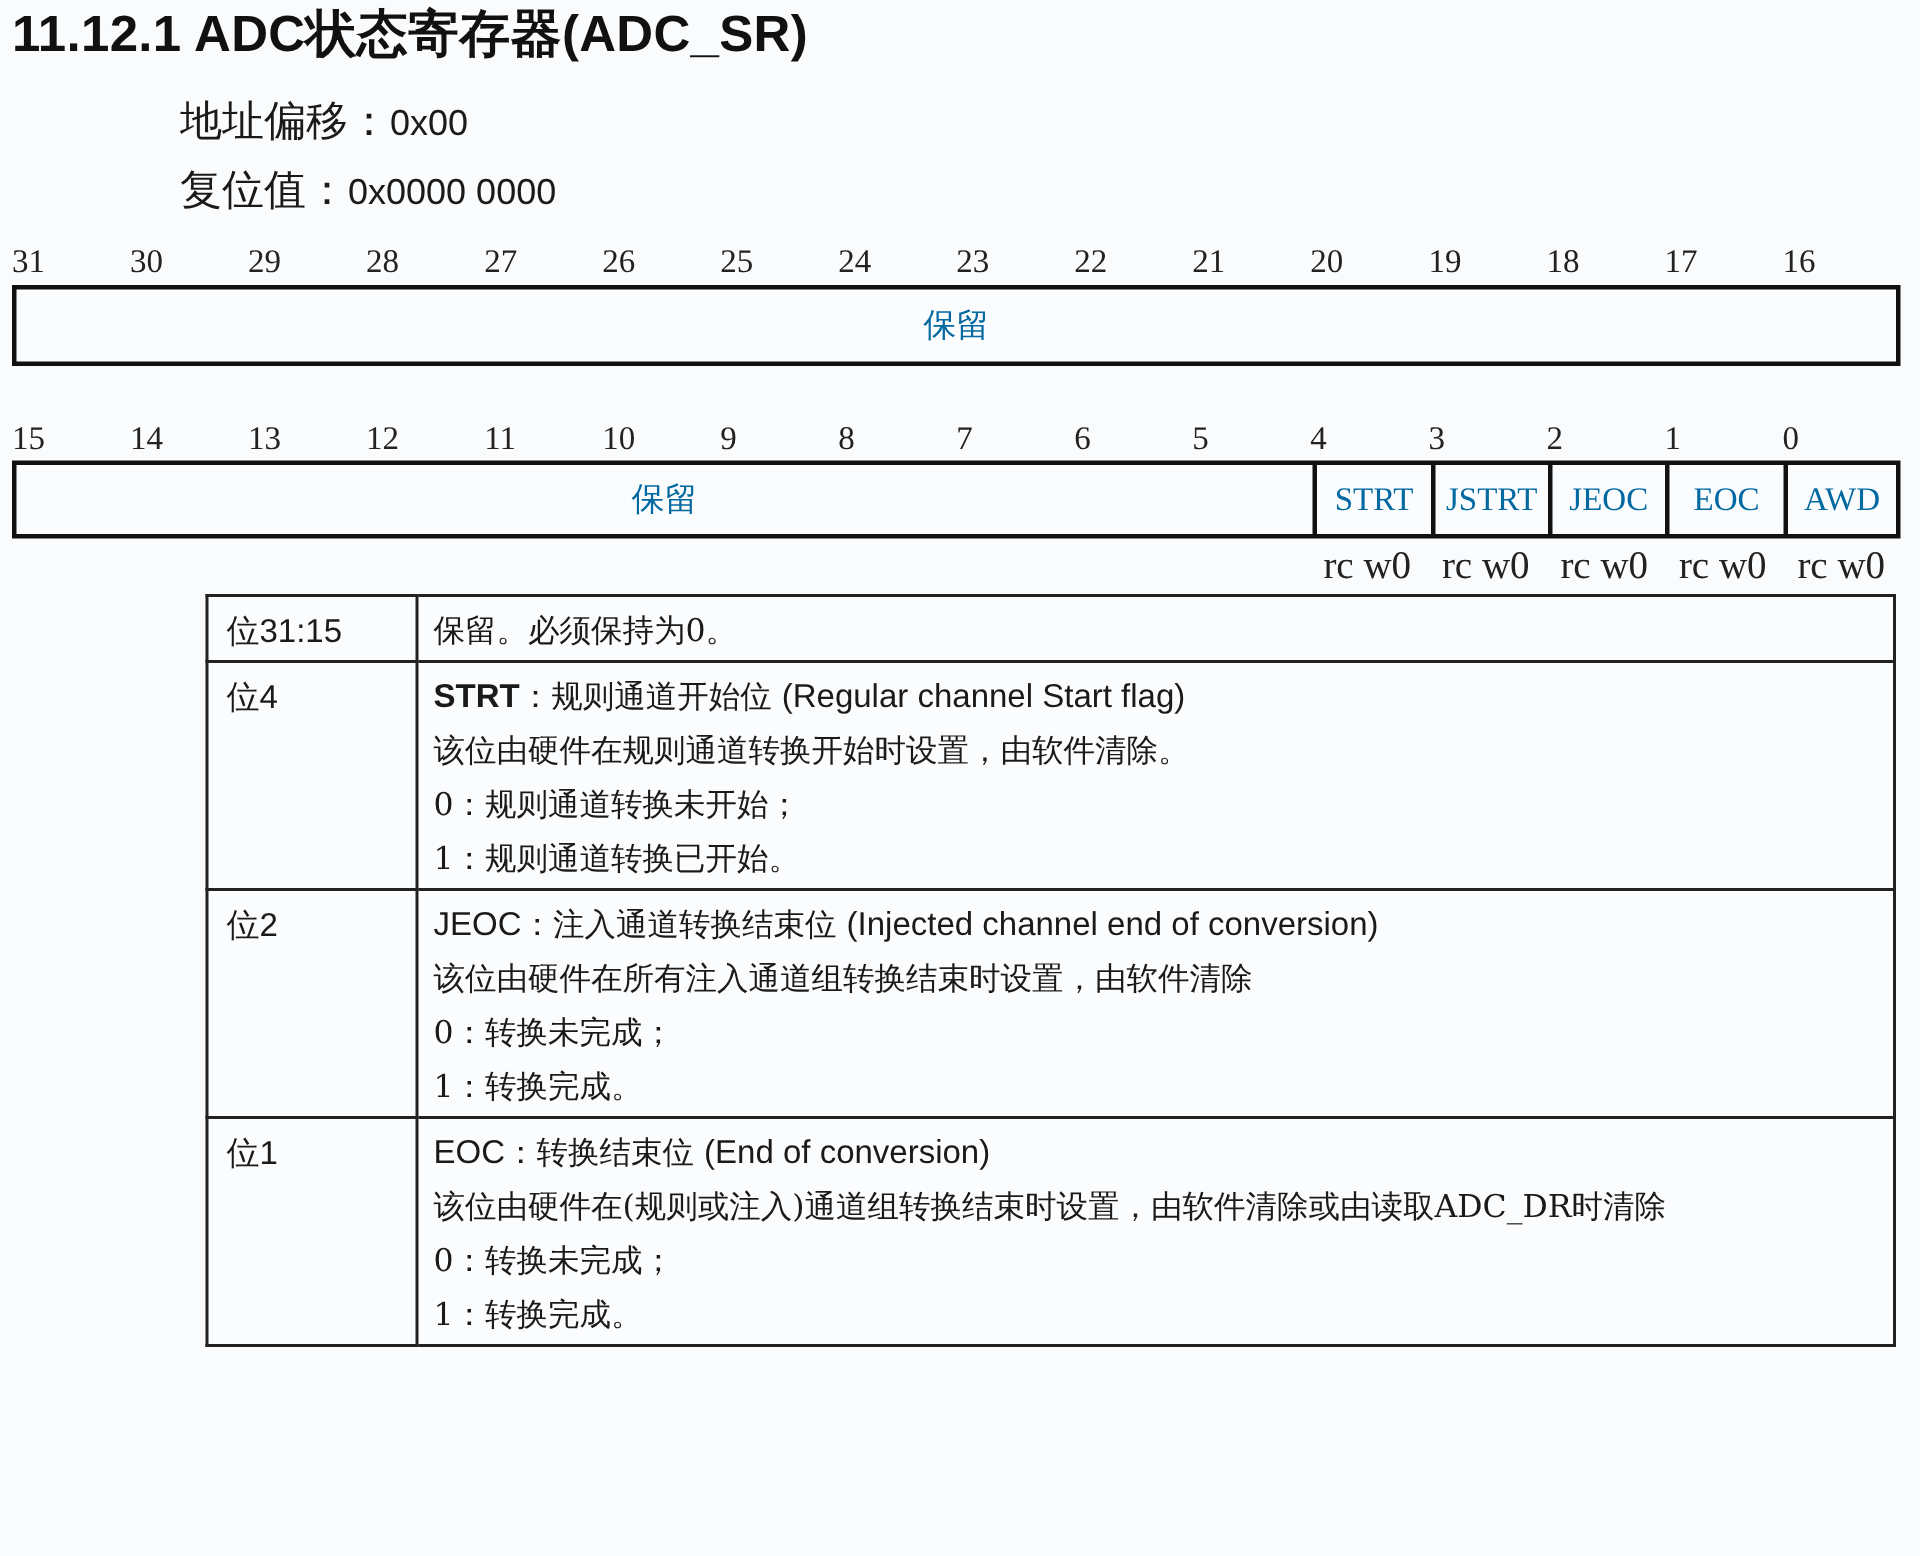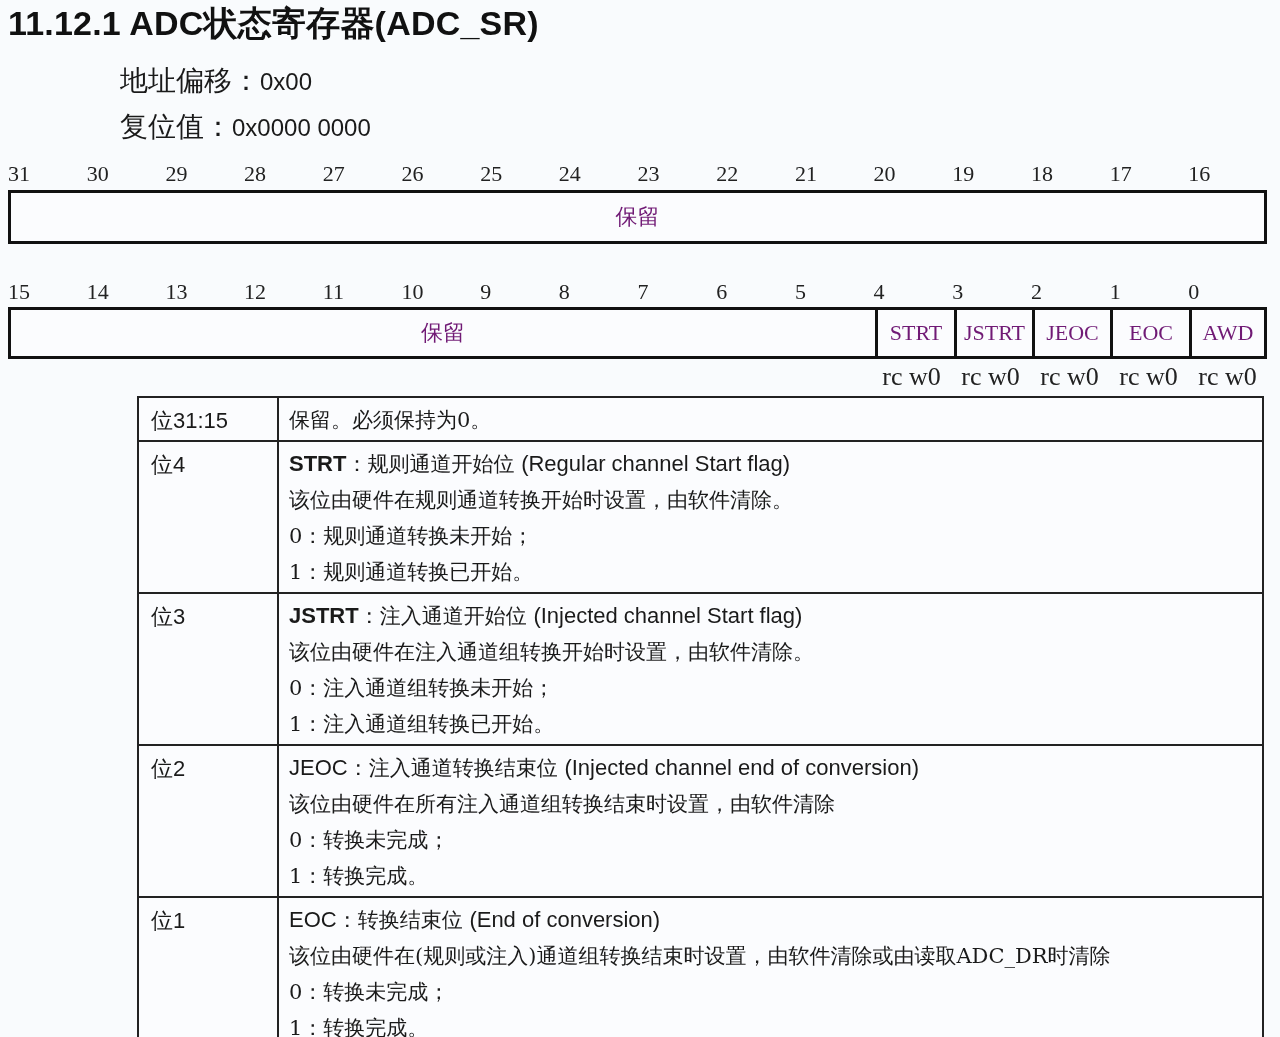--- a/index.html
+++ b/index.html
@@ -29,21 +29,21 @@
     font-family: "Liberation Serif", "DejaVu Serif", serif;
     font-size: 22px; color: #222; line-height: 24px;
   }
   .regbox {
     position: absolute; left: 8px; width: 1253px;
     border: 3px solid #111; background: #fbfcfe;
     display: flex;
   }
   .regbox .cell {
     display: flex; align-items: center; justify-content: center;
-    font-family: "DejaVu Serif", serif; font-size: 22px; color: #701a75;
+    font-family: "DejaVu Serif", serif; font-size: 22px; color: #0369a1;
     box-sizing: border-box;
   }
   .regbox .field {
     font-family: "Liberation Serif", "DejaVu Serif", serif; font-size: 22px;
     border-left: 3px solid #111;
   }
   .access {
     position: absolute; top: 364px; left: 872px; width: 395px; height: 26px;
     display: flex;
   }
@@ -147,29 +147,20 @@
   </tr>
   <tr style="height:149px;">
     <td class="bit">位4</td>
     <td class="text">
       <div class="line"><span class="fname">STRT</span><span class="cn-inline">：规则通道开始位 </span><span>(Regular channel Start flag)</span></div>
       <div class="line cn">该位由硬件在规则通道转换开始时设置，由软件清除。</div>
       <div class="line cn">0：规则通道转换未开始；</div>
       <div class="line cn">1：规则通道转换已开始。</div>
     </td>
   </tr>
-  <tr style="height:149px;">
-    <td class="bit">位3</td>
-    <td class="text">
-      <div class="line"><span class="fname">JSTRT</span><span class="cn-inline">：注入通道开始位 </span><span>(Injected channel Start flag)</span></div>
-      <div class="line cn">该位由硬件在注入通道组转换开始时设置，由软件清除。</div>
-      <div class="line cn">0：注入通道组转换未开始；</div>
-      <div class="line cn">1：注入通道组转换已开始。</div>
-    </td>
-  </tr>
   <tr style="height:149px;padding-left:46px;">
     <td class="bit">位2</td>
     <td class="text">
       <div class="line"><span>JEOC</span><span class="cn-inline">：注入通道转换结束位 </span><span>(Injected channel end of conversion)</span></div>
       <div class="line cn">该位由硬件在所有注入通道组转换结束时设置，由软件清除</div>
       <div class="line cn">0：转换未完成；</div>
       <div class="line cn">1：转换完成。</div>
     </td>
   </tr>
   <tr style="height:152px;">

